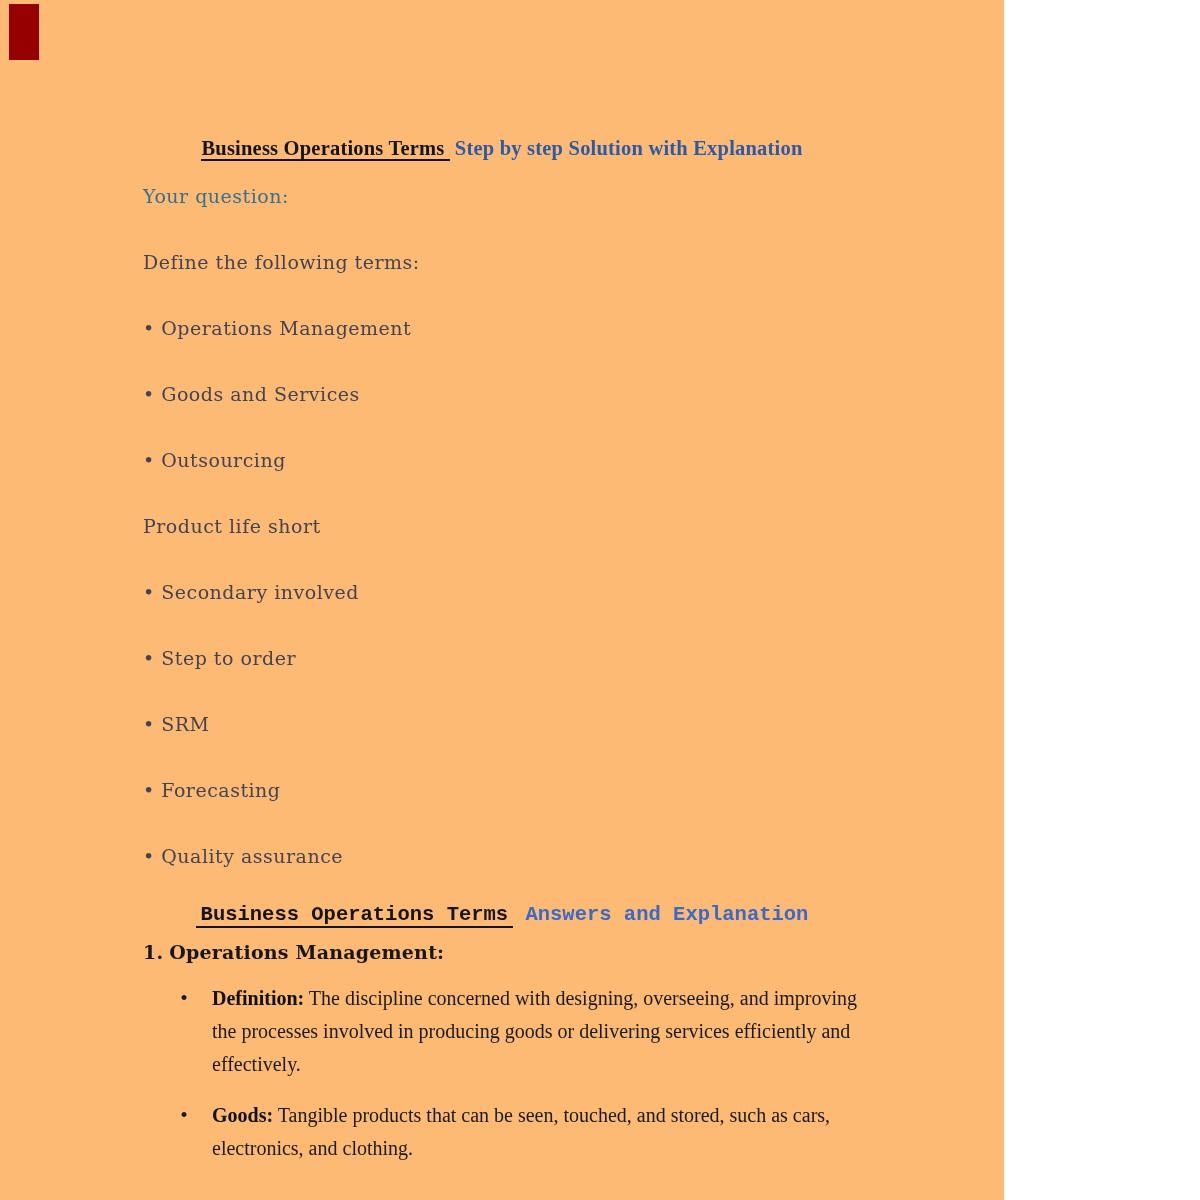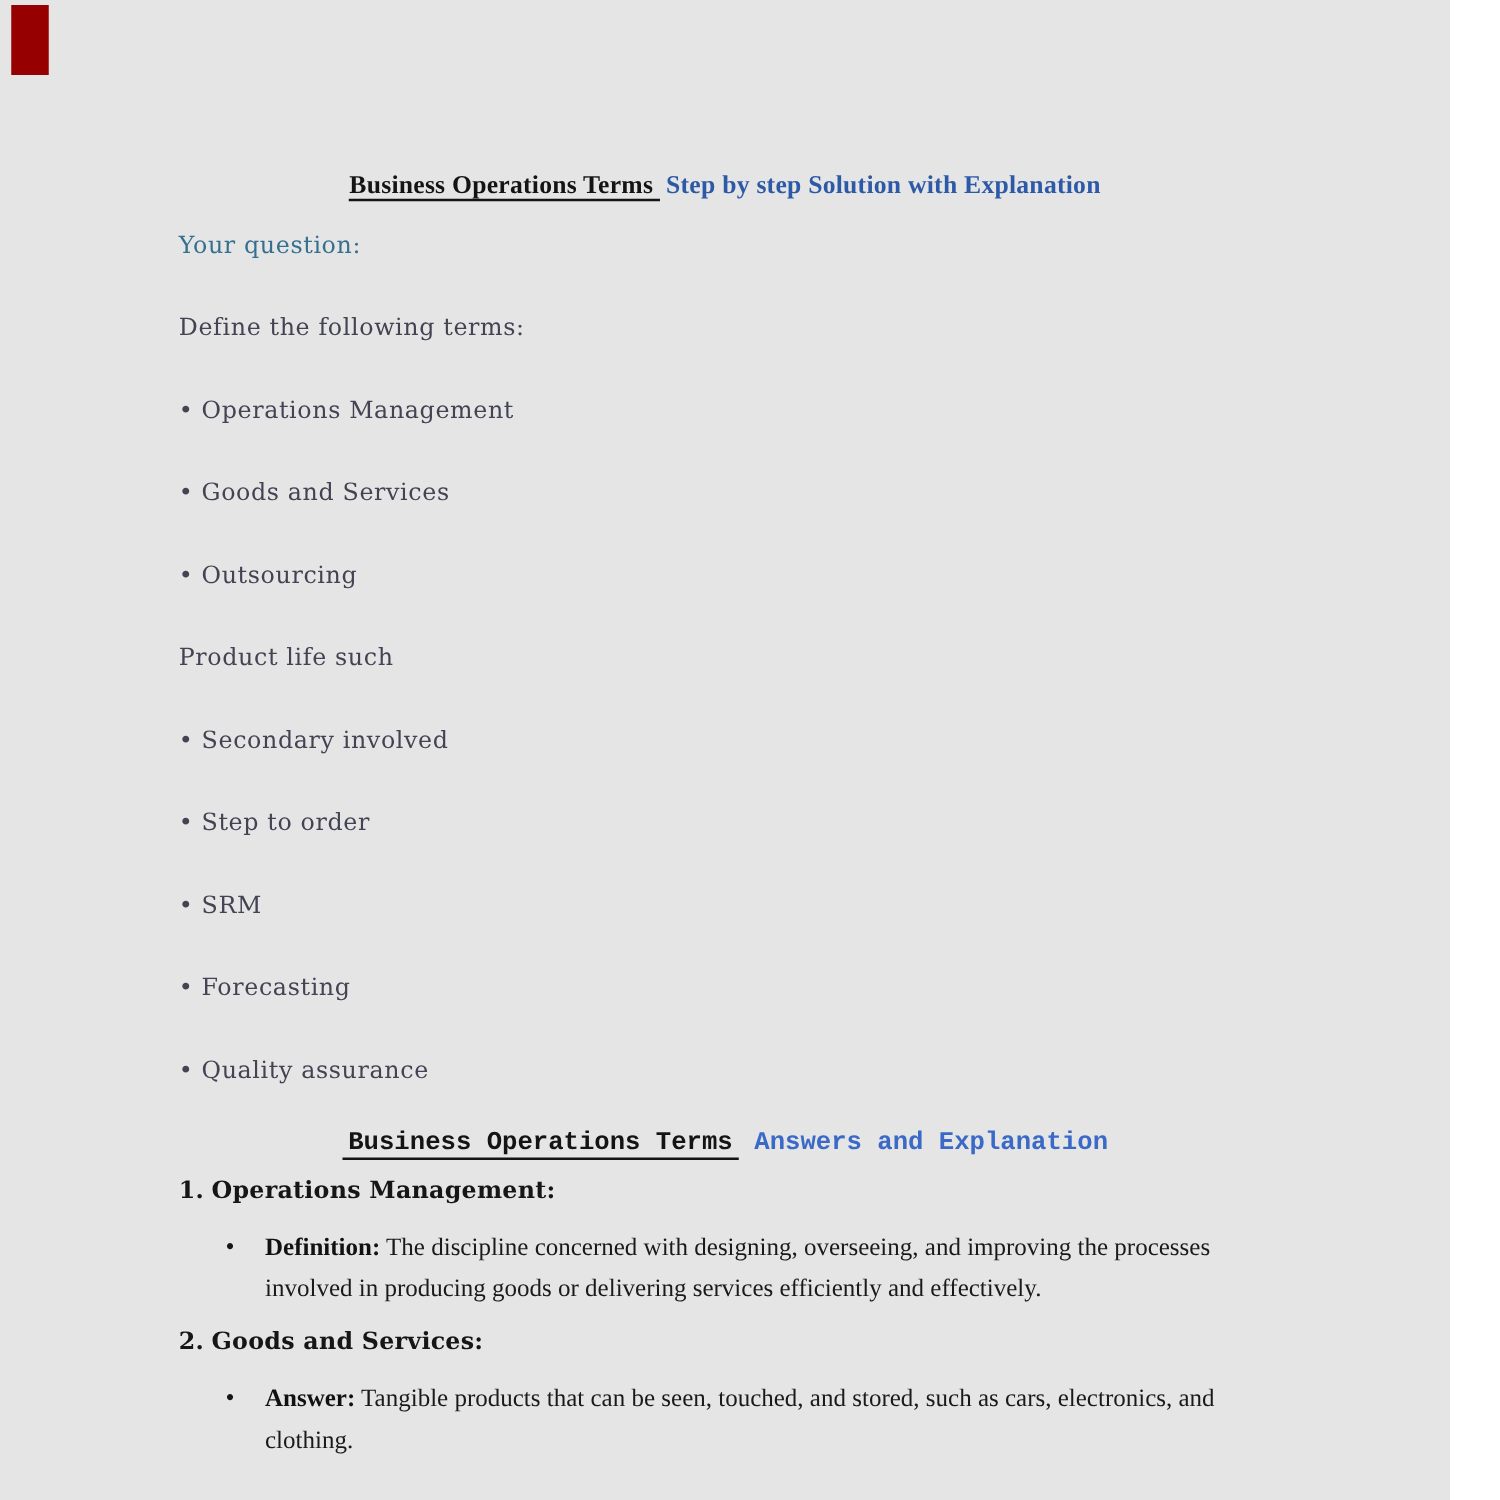--- a/index.html
+++ b/index.html
@@ -1,20 +1,20 @@
 <!DOCTYPE html>
 <html><head>
 <meta charset="utf-8">
 <style>
   html, body { margin: 0; padding: 0; background: #ffffff; }
   .page {
     position: relative;
-    width: 1160px;
+    width: 1004px;
     height: 1200px;
-    background: #e5e5e5;
+    background: #fdba74;
     overflow: hidden;
     font-family: "DejaVu Serif", serif;
   }
   .red-marker {
     position: absolute;
     left: 9px;
     top: 4px;
     width: 30px;
     height: 56px;
     background: #970000;
@@ -100,37 +100,36 @@
   <div class="content">
 
     <h1 class="doc-title"><span class="u-right">Business Operations Terms</span><span class="accent"> Step by step Solution with Explanation</span></h1>
 
     <p class="q-label">Your question:</p>
 
     <p class="q-line">Define the following terms:</p>
     <p class="q-line">• Operations Management</p>
     <p class="q-line">• Goods and Services</p>
     <p class="q-line">• Outsourcing</p>
-    <p class="q-line">Product life such</p>
+    <p class="q-line">Product life short</p>
     <p class="q-line">• Secondary involved</p>
     <p class="q-line">• Step to order</p>
     <p class="q-line">• SRM</p>
     <p class="q-line">• Forecasting</p>
     <p class="q-line">• Quality assurance</p>
 
     <h2 class="answers-heading"><span class="u-both">Business Operations Terms</span><span class="accent2"> Answers and Explanation</span></h2>
 
     <p class="ans-head"><span class="num">1.</span><span>Operations Management:</span></p>
 
     <div class="ans-bullet">
       <span class="dot">•</span>
       <p class="ans-text" style="margin:0"><b>Definition:</b><span> The discipline concerned with designing, overseeing, and improving the processes involved in producing goods or delivering services efficiently and effectively.</span></p>
     </div>
 
-    <p class="ans-head"><span class="num">2.</span><span>Goods and Services:</span></p>
 
     <div class="ans-bullet">
       <span class="dot">•</span>
-      <p class="ans-text" style="margin:0"><b>Answer:</b><span> Tangible products that can be seen, touched, and stored, such as cars, electronics, and clothing.</span></p>
+      <p class="ans-text" style="margin:0"><b>Goods:</b><span> Tangible products that can be seen, touched, and stored, such as cars, electronics, and clothing.</span></p>
     </div>
 
   </div>
 </div>
 
 </body></html>

